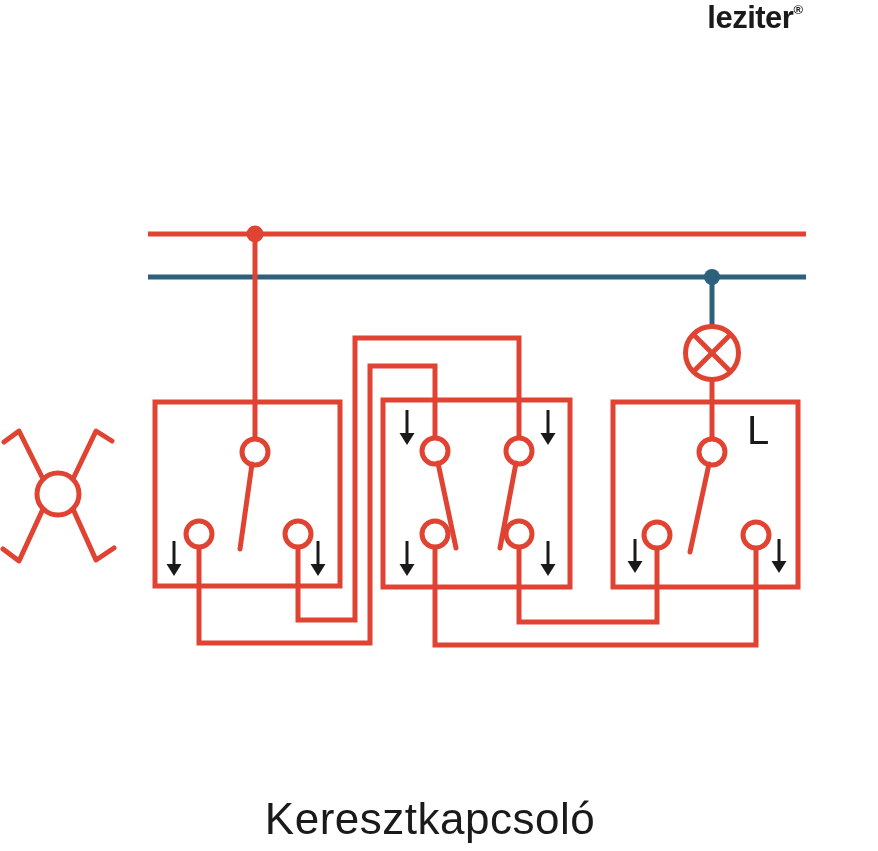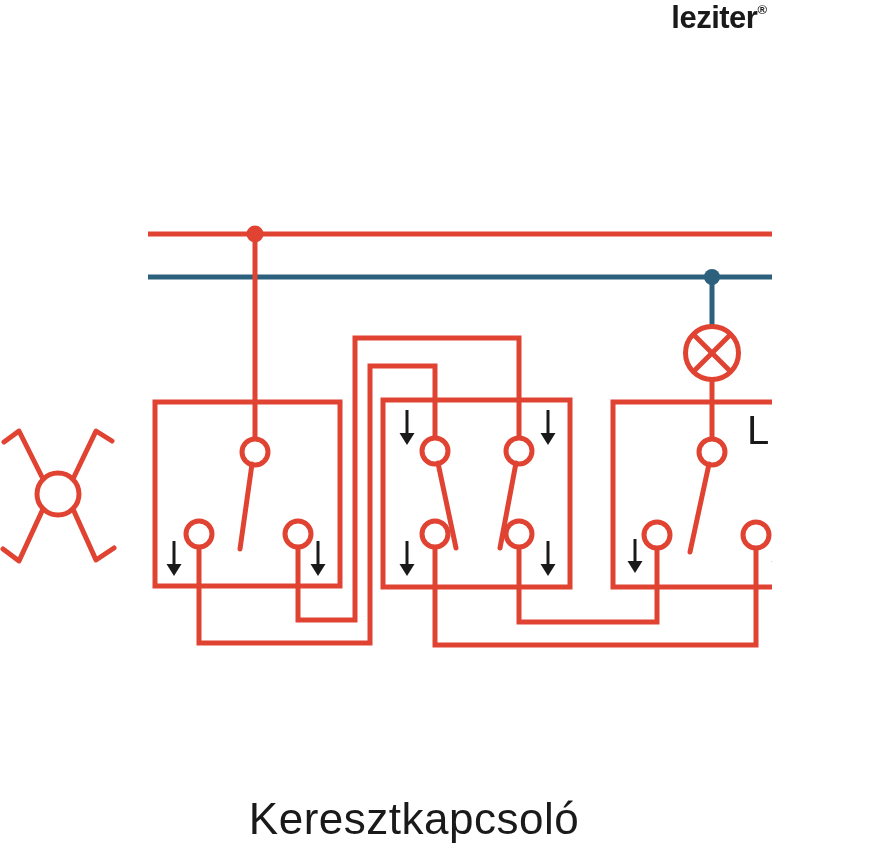--- a/index.html
+++ b/index.html
@@ -1,27 +1,27 @@
 <!DOCTYPE html>
 <html style="--red: #e04332; --blue: #2c607c; --ink: #1a1a1a; --bg: #ffffff;"><head>
 <meta charset="utf-8">
 <style>
   html,body{margin:0;padding:0;background:#fff;}
   .stage{
     position:relative;width:772px;height:851px;background:var(--bg,#fff);
-    font-family:"Liberation Sans",sans-serif;overflow:hidden;
+    font-family:"Liberation Sans",sans-serif;overflow:hidden;padding-left:36px;
   }
   .logo{
     position:absolute;top:2px;right:5px;
     font-weight:bold;font-size:31px;letter-spacing:-0.5px;color:var(--ink,#1a1a1a);
     line-height:1;
   }
   .logo sup{font-size:13px;font-weight:bold;vertical-align:14px;letter-spacing:0;}
   .title{
-    position:absolute;top:794px;left:0;width:828px;
+    position:absolute;top:794px;left:16px;width:828px;
     text-align:center;font-size:44px;color:var(--ink,#1a1a1a);
     letter-spacing:0.5px;
   }
   svg{position:absolute;left:0;top:0;}
   .red{stroke:var(--red,#e04332);stroke-width:5;fill:none;}
   .blue{stroke:var(--blue,#2c607c);stroke-width:5;fill:none;}
   .red-fill{fill:var(--red,#e04332);stroke:none;}
   .blue-fill{fill:var(--blue,#2c607c);stroke:none;}
   .terminal{stroke:var(--red,#e04332);stroke-width:5;fill:#fff;}
   .lever{stroke:var(--red,#e04332);stroke-width:5;stroke-linecap:round;fill:none;}

